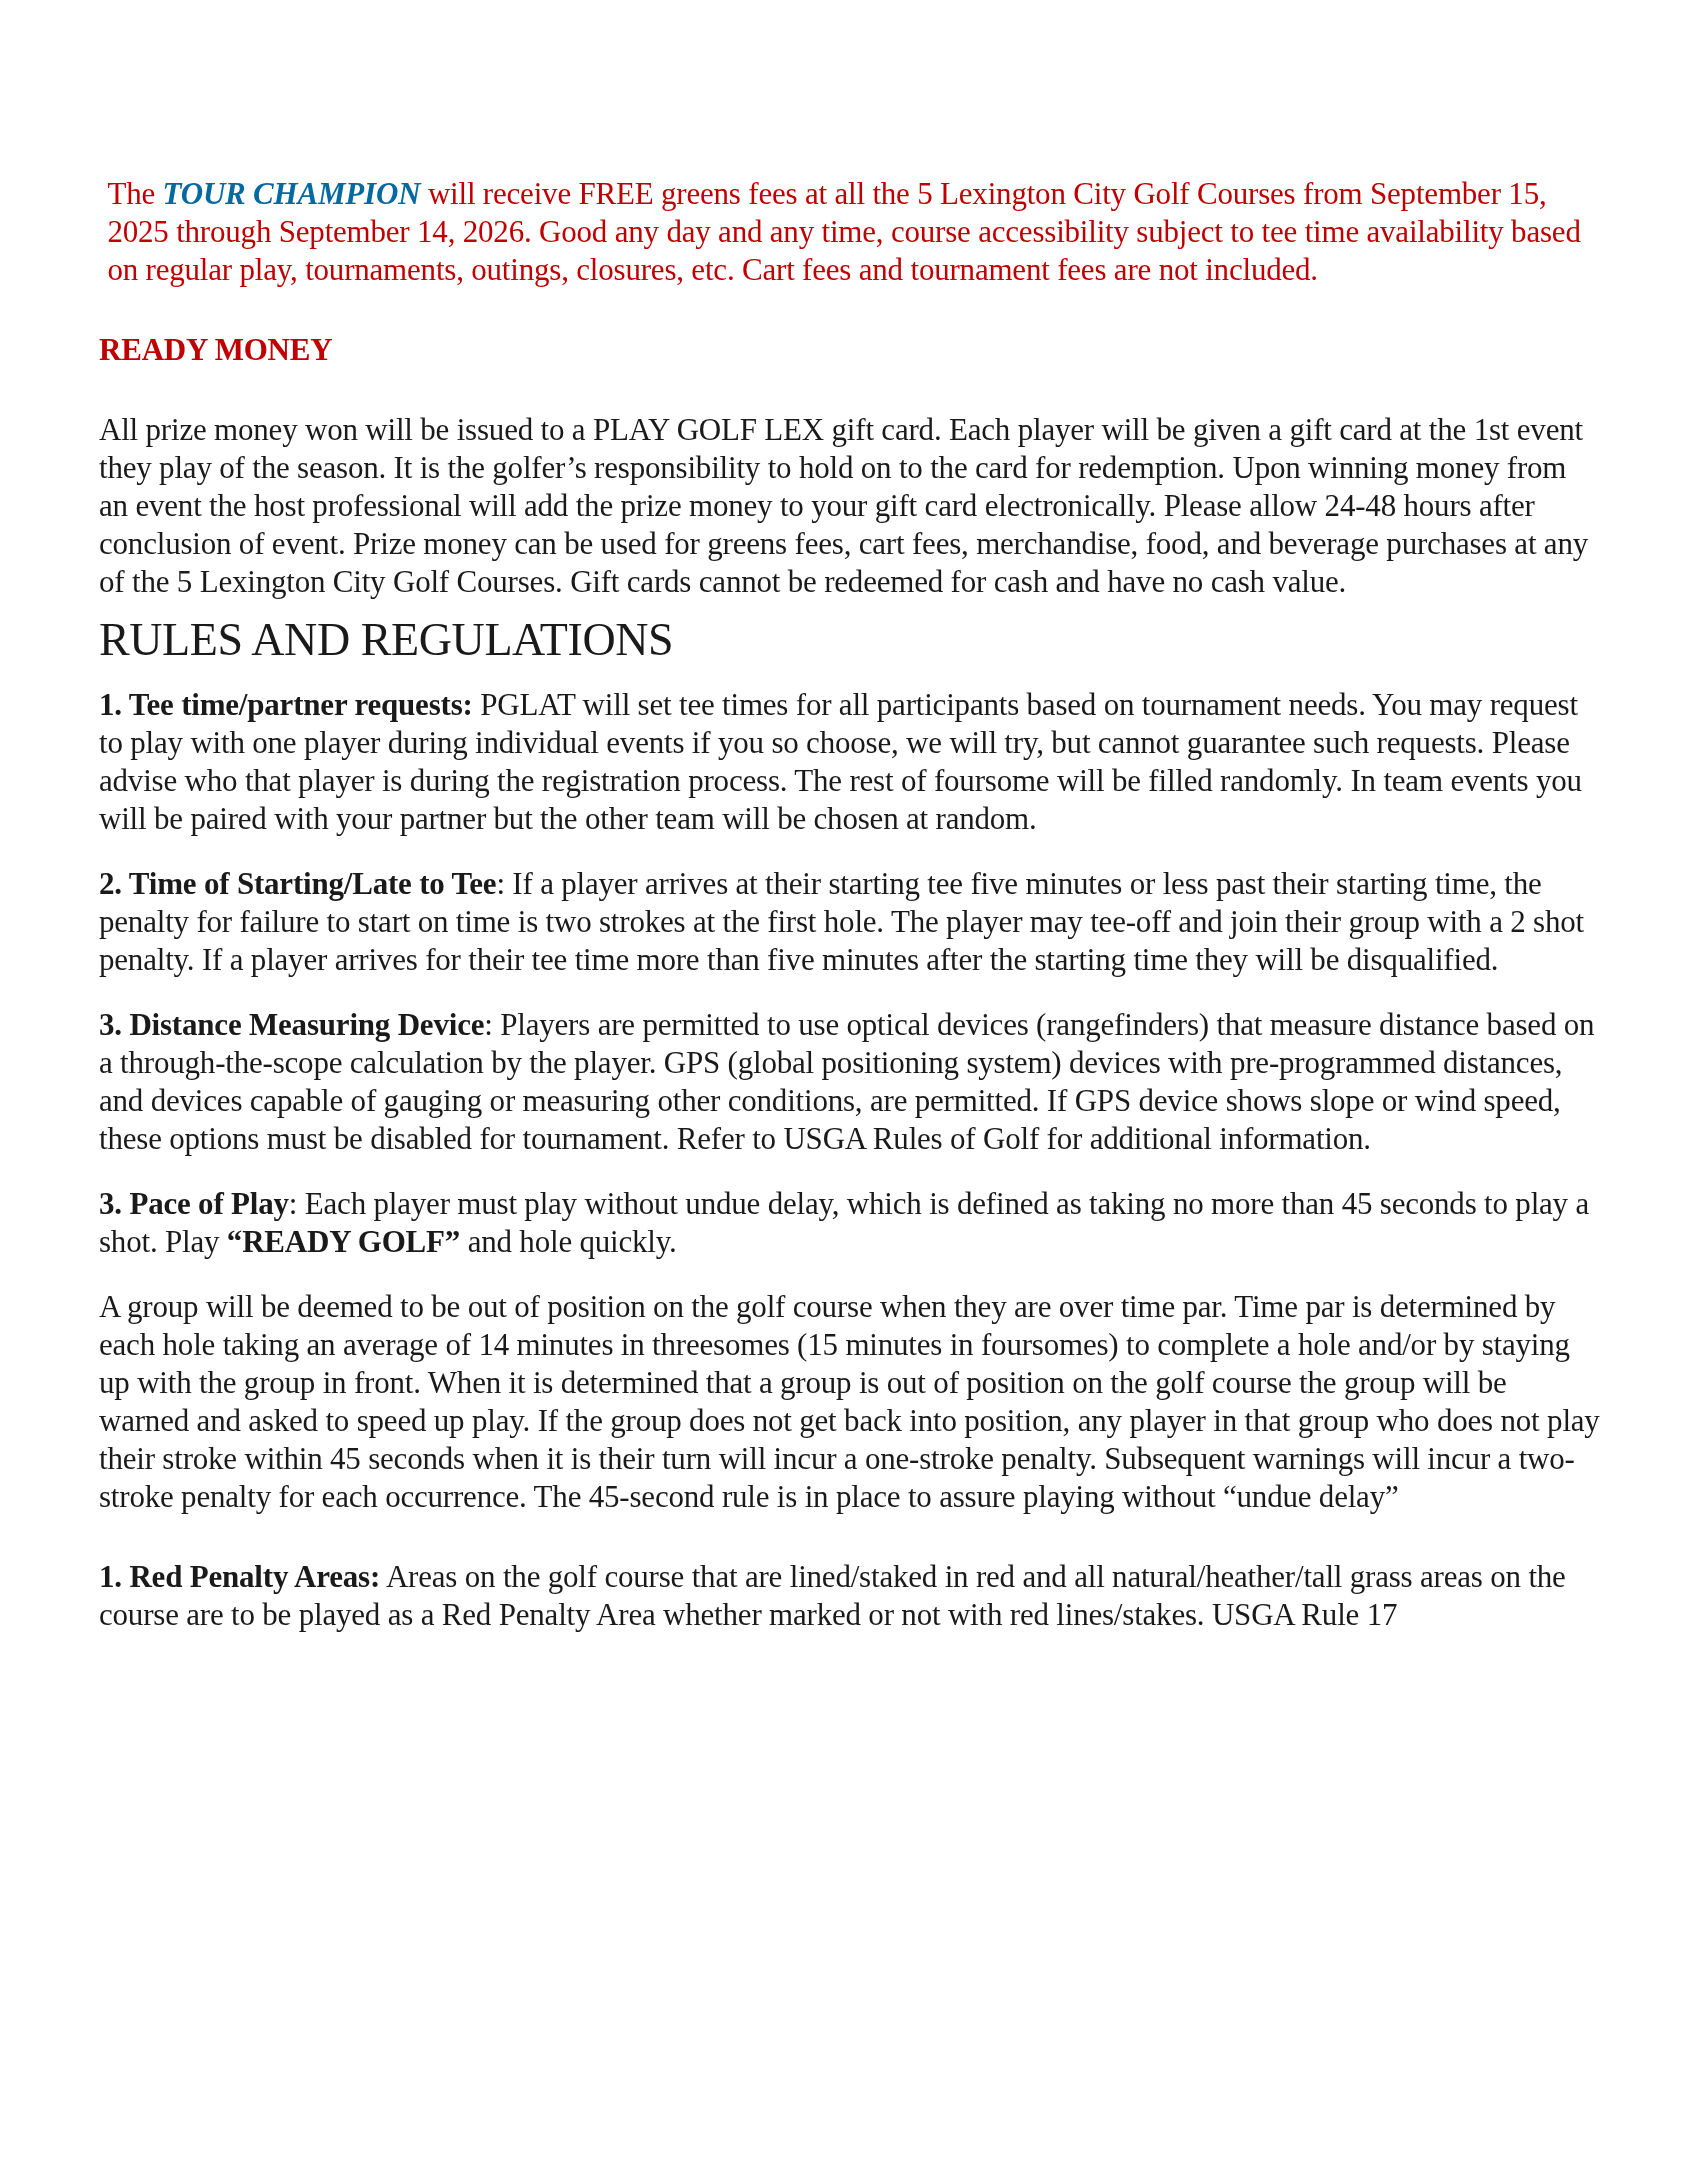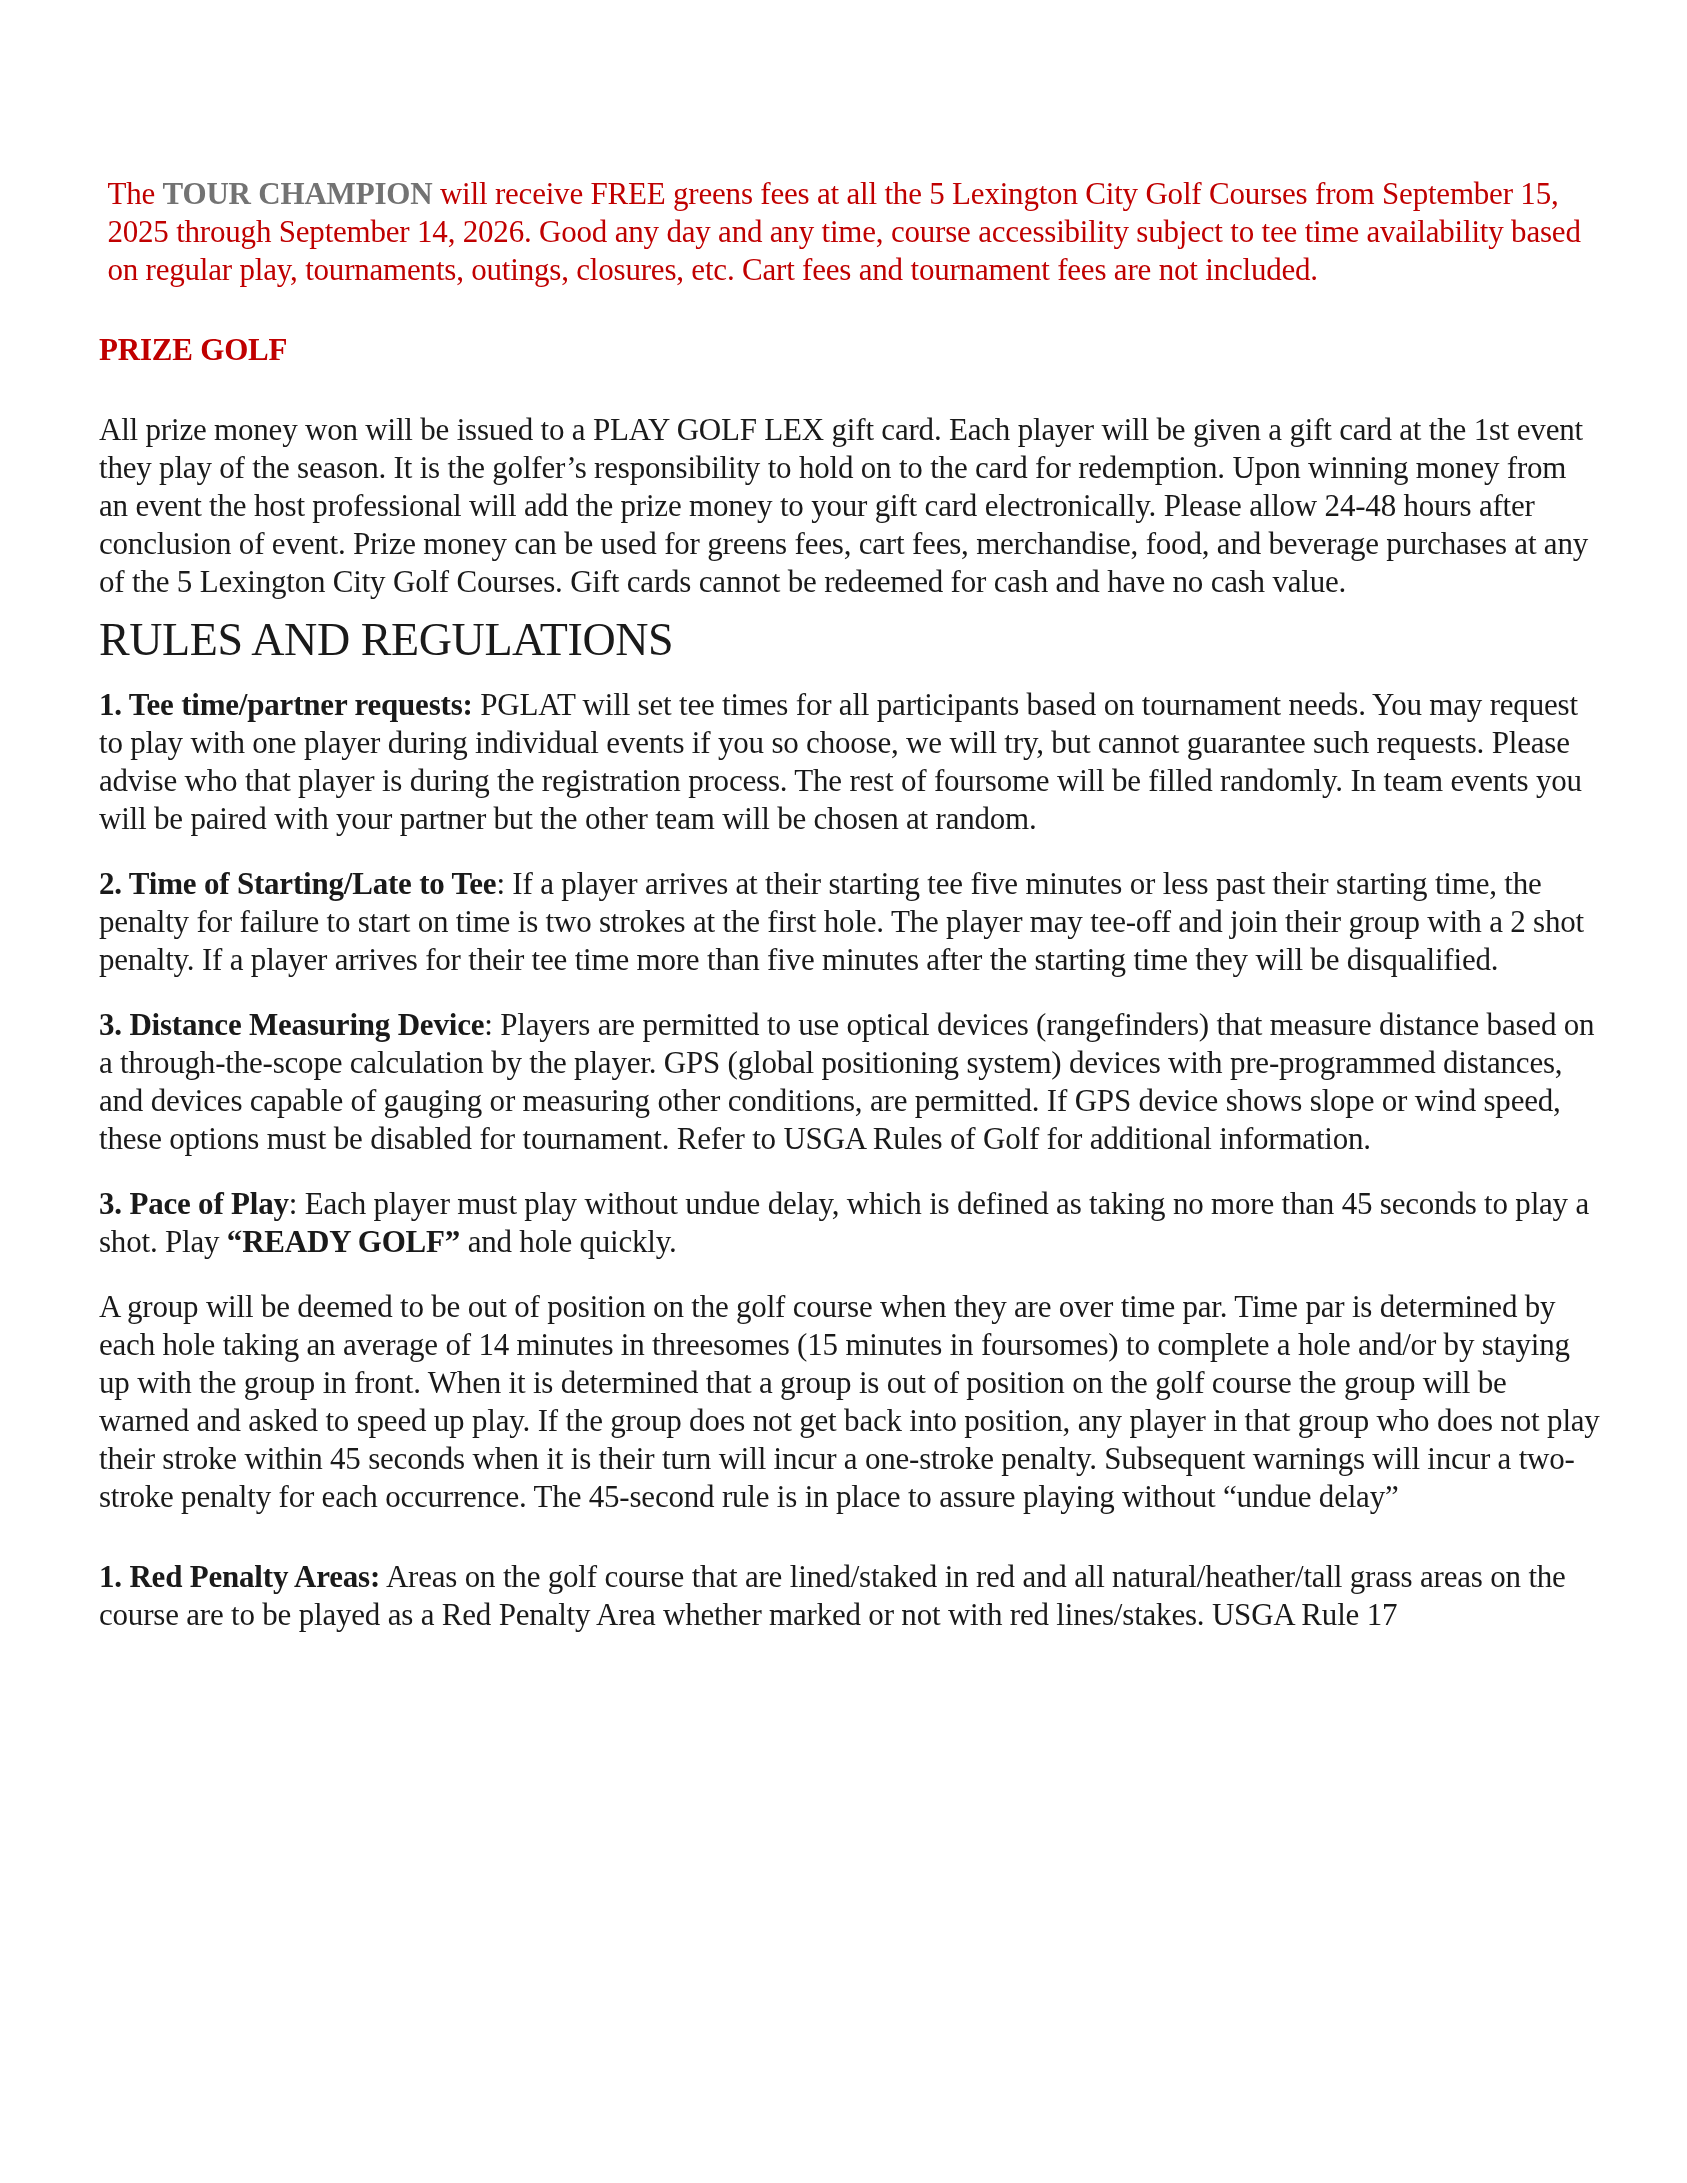--- a/index.html
+++ b/index.html
@@ -17,21 +17,21 @@
       top: 175px;
       width: 1502px;
     }
     p {
       margin: 0;
       font-size: 31px;
       line-height: 38px;
       letter-spacing: -0.2px;
     }
     .red { color: #c00000; }
-    .black { color: #737373; }
+    .black { color: #0369a1; font-style: italic; }
     b { font-weight: bold; }
     .champ { margin-left: 8.4px; }
     .heading-red {
       color: #c00000;
       font-weight: bold;
       font-size: 31px;
       margin-top: 42px;
     }
     .big-heading {
       font-size: 46px;
@@ -45,21 +45,21 @@
     .gap-xl { margin-top: 42px; }
     .indent { padding-left: 100px; }
   </style>
 </head>
 <body>
 
 <div class="page">
 
   <p class="red champ"><span>The </span><b class="black">TOUR CHAMPION</b><span> will receive FREE greens fees at all the 5 Lexington City Golf Courses from September 15, 2025  through September 14, 2026.  Good any day and any time, course accessibility subject to tee time availability based on regular play, tournaments, outings, closures, etc.  Cart fees and tournament fees are not included.</span></p>
 
-  <p class="heading-red">PRIZE GOLF</p>
+  <p class="heading-red">READY MONEY</p>
 
   <p class="gap-md">All prize money won will be issued to a PLAY GOLF LEX gift card.  Each player will be given a gift card at the 1st event they play of the season.  It is the golfer’s responsibility to hold on to the card for redemption.  Upon winning money from an event the host professional will add the prize money to your gift card electronically.  Please allow 24-48 hours after conclusion of event.  Prize money can be used for greens fees, cart fees, merchandise, food, and beverage purchases at any of the 5 Lexington City Golf Courses.  Gift cards cannot be redeemed for cash and have no cash value.</p>
 
   <p class="big-heading">RULES AND REGULATIONS</p>
 
   <p style="margin-top:18.6px"><b>1.  Tee time/partner requests:</b><span> PGLAT will set tee times for all participants based on tournament needs.  You may request to play with one player during individual events if you so choose, we will try, but cannot guarantee such requests.  Please advise who that player is during the registration process.  The rest of foursome will be filled randomly.  In team events you will be paired with your partner but the other team will be chosen at random.</span></p>
 
   <p class="gap-sm"><b>2.  Time of Starting/Late to Tee</b><span>: If a player arrives at their starting tee five minutes or less past their starting time, the penalty for failure to start on time is two strokes at the first hole. The player may tee-off and join their group with a 2 shot penalty. If a player arrives for their tee time more than five minutes after the starting time they will be disqualified.</span></p>
 
   <p class="gap-sm"><b>3.  Distance Measuring Device</b><span>: Players are permitted to use optical devices (rangefinders) that measure distance based on a through-the-scope calculation by the player. GPS (global positioning system) devices with pre-programmed distances, and devices capable of gauging or measuring other conditions, are permitted. If GPS device shows slope or wind speed, these options must be disabled for tournament. Refer to USGA Rules of Golf for additional information.</span></p>

